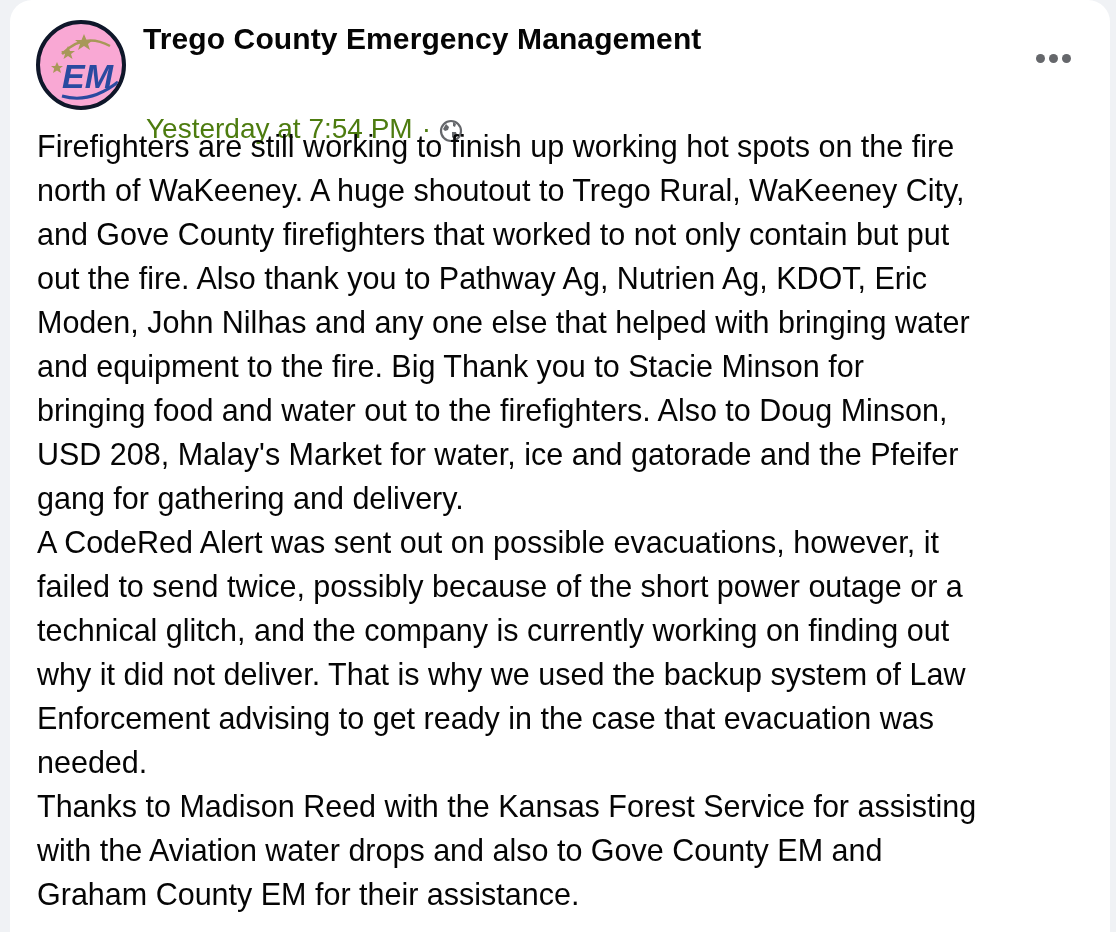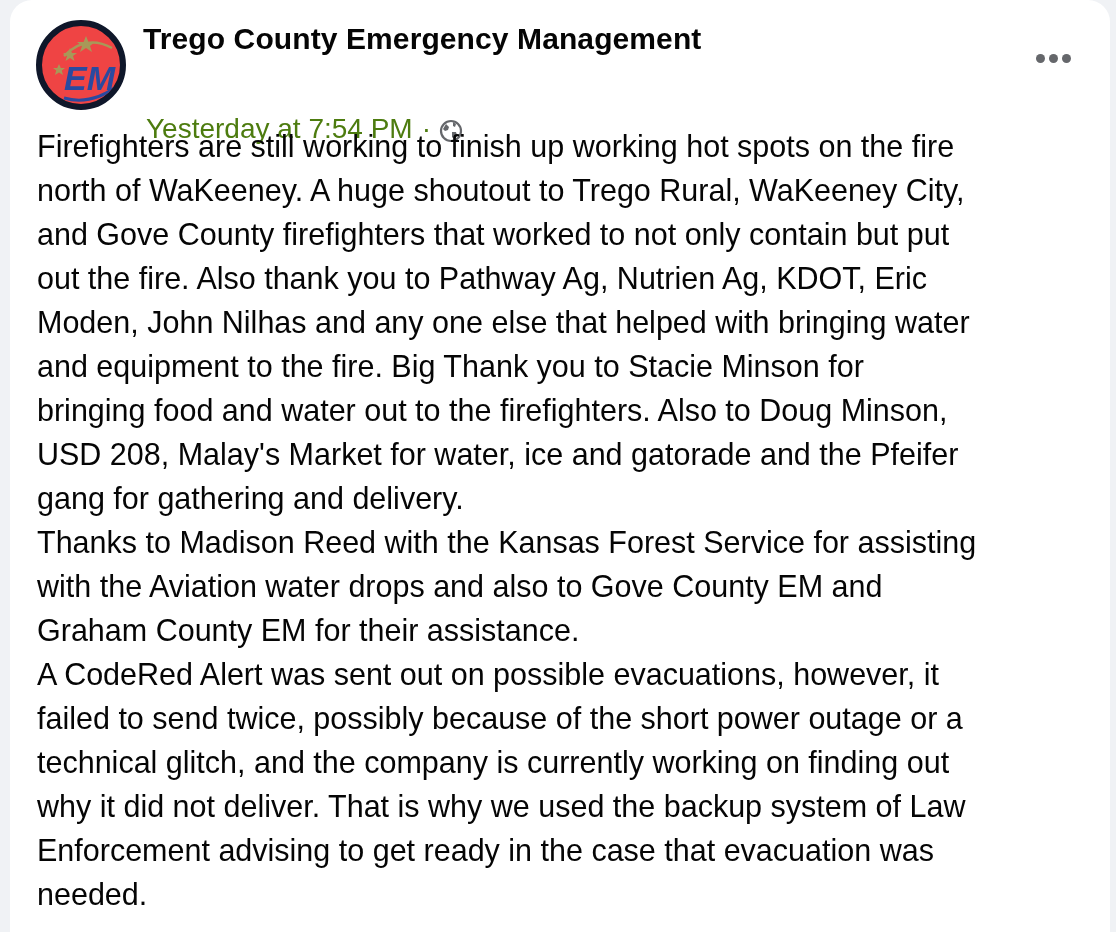--- a/index.html
+++ b/index.html
@@ -26,22 +26,22 @@
       width: 100%;
       height: 120px;
     }
     .avatar {
       position: absolute;
       left: 26px;
       top: 20px;
       width: 90px;
       height: 90px;
       border-radius: 50%;
-      background: #ef4444;
-      border: 6px solid #0f172a;
+      background: #f9a8d4;
+      border: 4px solid #0f172a;
       box-sizing: border-box;
       overflow: hidden;
     }
     .avatar svg { display: block; }
     .page-name {
       position: absolute;
       left: 133px;
       top: 22px;
       font-family: "Liberation Sans", sans-serif;
       font-weight: bold;
@@ -139,23 +139,23 @@
   <div class="body">
     <p>Firefighters are still working to finish up working hot spots on the fire
 north of WaKeeney. A huge shoutout to Trego Rural, WaKeeney City,
 and Gove County firefighters that worked to not only contain but put
 out the fire. Also thank you to Pathway Ag, Nutrien Ag, KDOT, Eric
 Moden, John Nilhas and any one else that helped with bringing water
 and equipment to the fire. Big Thank you to Stacie Minson for
 bringing food and water out to the firefighters. Also to Doug Minson,
 USD 208, Malay's Market for water, ice and gatorade and the Pfeifer
 gang for gathering and delivery.</p>
-    <p>Thanks to Madison Reed with the Kansas Forest Service for assisting
-with the Aviation water drops and also to Gove County EM and
-Graham County EM for their assistance.</p>
     <p>A CodeRed Alert was sent out on possible evacuations, however, it
 failed to send twice, possibly because of the short power outage or a
 technical glitch, and the company is currently working on finding out
 why it did not deliver. That is why we used the backup system of Law
 Enforcement advising to get ready in the case that evacuation was
 needed.</p>
+    <p>Thanks to Madison Reed with the Kansas Forest Service for assisting
+with the Aviation water drops and also to Gove County EM and
+Graham County EM for their assistance.</p>
   </div>
 </div>
 
 </body></html>

